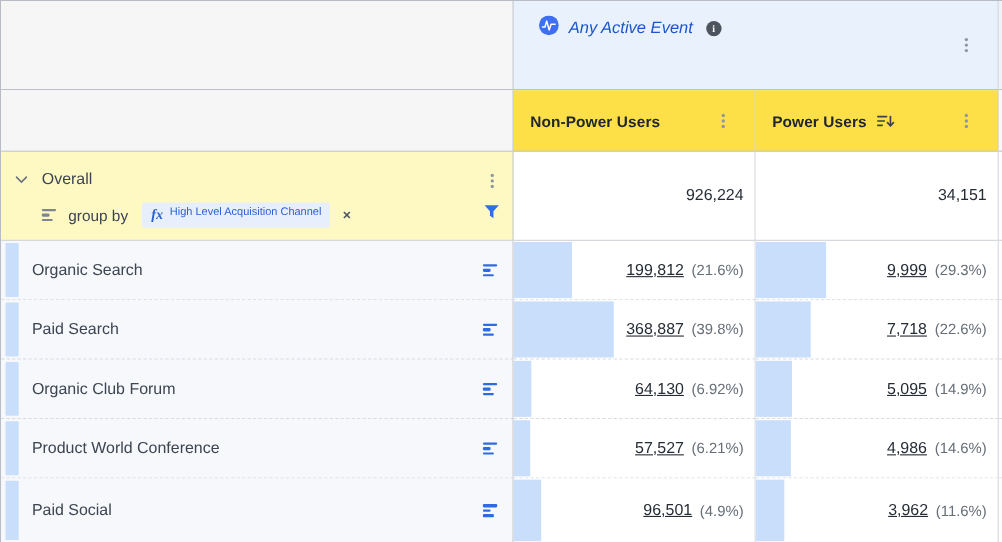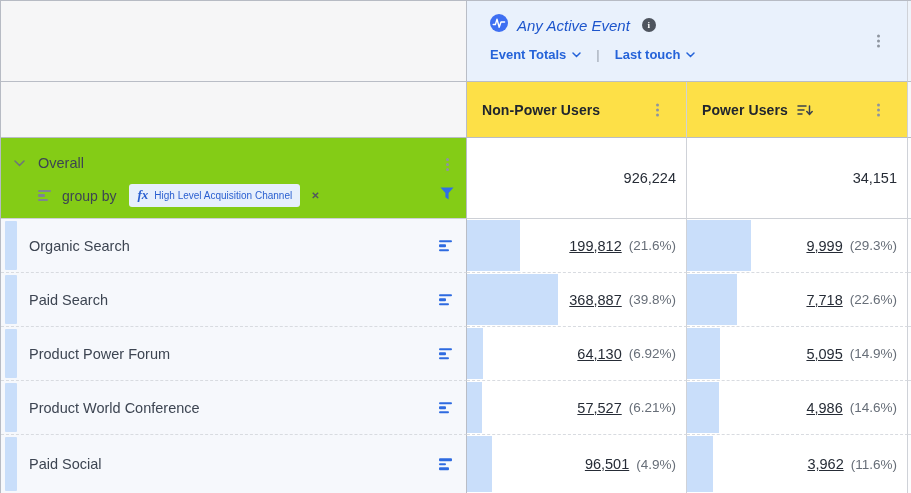--- a/index.html
+++ b/index.html
@@ -51,36 +51,36 @@
   .kebab { position:absolute; display:flex; flex-direction:column; gap:2px; cursor:pointer; padding:3px; }
   .kebab i { width:3px; height:3px; border-radius:50%; background:#8e959f; display:block; }
   .kebab.center-r { right:24px; top:50%; transform:translateY(-50%); }
 
   
   .col-head { background:#fde047; display:flex; align-items:center; padding-left:15px; }
   .col-head .lbl { font-size:14px; font-weight:700; color:#20252e; letter-spacing:.1px; }
   .col-head .sort { margin-left:9px; display:flex; align-items:center; }
 
   
-  .overall-cell { background:#84cc16; padding:17px 0 0 13px; }
+  .overall-cell { background:#fef9c3; padding:17px 0 0 13px; }
   .ov-line1 { display:flex; align-items:center; }
   .chev-gray { display:inline-flex; }
   .ov-label { font-size:14.5px; color:#3d4552; margin-left:13px; }
   .ov-line2 { display:flex; align-items:center; margin-top:13px; margin-left:24px; }
   .bars-ic { display:inline-flex; flex-direction:column; gap:2px; }
   .bars-ic i { height:2.5px; border-radius:1px; display:block; }
   .bars-gray i { background:#7e8590; }
   .bars-blue i { background:#2e6ae0; }
   .bars-ic i:nth-child(1){ width:13px; }
   .bars-ic i:nth-child(2){ width:7px; }
   .bars-ic i:nth-child(3){ width:10px; }
   .gb-text { font-size:14px; color:#3d4552; margin:0 13px 0 11px; }
   .gb-chip {
     background:#e7effc; border-radius:3px; padding:3px 8px 4px 8px;
-    display:flex; align-items:center; cursor:pointer;
+    display:flex; align-items:flex-start; cursor:pointer;
   }
   .gb-chip .fx { font-style:italic; font-family:"Liberation Serif", serif; font-size:13px; color:#2a5fd0; margin-right:6px; font-weight:600; }
   .gb-chip .chip-lbl { font-size:10px; color:#2a5fd0; }
   .chip-x { font-size:10px; color:#52575e; margin-left:11px; cursor:pointer; font-weight:bold; }
   .funnel { position:absolute; right:12px; bottom:14px; cursor:pointer; }
   .ov-kebab { right:14px; top:17px; }
 
   .num-cell { background:#fff; display:flex; align-items:center; justify-content:flex-end; padding-right:10px; }
   .num { font-size:14.5px; color:#262c36; }
 
@@ -104,35 +104,20 @@
   <div class="cell event-header hrow col-b">
     <div class="ev-line1">
       <span>
         <svg width="18" height="18" viewBox="0 0 18 18">
             <circle cx="9" cy="9" r="9" fill="#3e6ff2"></circle>
             <path d="M3.2 10.5 h2.2 L7 5.2 l2.2 8 L11 8 h3.6" stroke="#ffffff" stroke-width="1.4" fill="none" stroke-linecap="round" stroke-linejoin="round"></path>
           </svg>
       </span>
       <span class="ev-title">Any Active Event</span>
       <span class="info-dot">i</span>
-    </div>
-    <div class="ev-line2">
-      <span class="dd">
-        <span>Event Totals</span>
-        <svg width="9" height="6" viewBox="0 0 9 6">
-            <path d="M1 1 l3.5 3.5 L8 1" stroke="#2563d9" stroke-width="1.5" fill="none" stroke-linecap="round"></path>
-          </svg>
-      </span>
-      <span class="ev-divider">|</span>
-      <span class="dd">
-        <span>Last touch</span>
-        <svg width="9" height="6" viewBox="0 0 9 6">
-            <path d="M1 1 l3.5 3.5 L8 1" stroke="#2563d9" stroke-width="1.5" fill="none" stroke-linecap="round"></path>
-          </svg>
-      </span>
     </div>
     <span class="kebab center-r">
         <i></i>
         <i></i>
         <i></i>
       </span>
   </div>
   <div class="cell sliver-blue hrow"></div>
 
   <div class="cell corner hrow col-label"></div>
@@ -243,21 +228,21 @@
   </div>
   <div class="cell data-cell drow col-b">
     <span class="bar" style="width: 22.6%;"></span>
     <span class="val">7,718</span>
       <span class="pct">(22.6%)</span>
   </div>
   <div class="cell sliver-white drow"></div>
 
   <div class="cell row-label drow col-label">
     <span class="row-stripe"></span>
-    <span class="lbl">Product Power Forum</span>
+    <span class="lbl">Organic Club Forum</span>
     <span class="row-icon bars-ic bars-blue">
         <i></i>
         <i></i>
         <i></i>
       </span>
   </div>
   <div class="cell data-cell drow col-a">
     <span class="bar" style="width: 7.5%;"></span>
     <span class="val">64,130</span>
       <span class="pct">(6.92%)</span>

